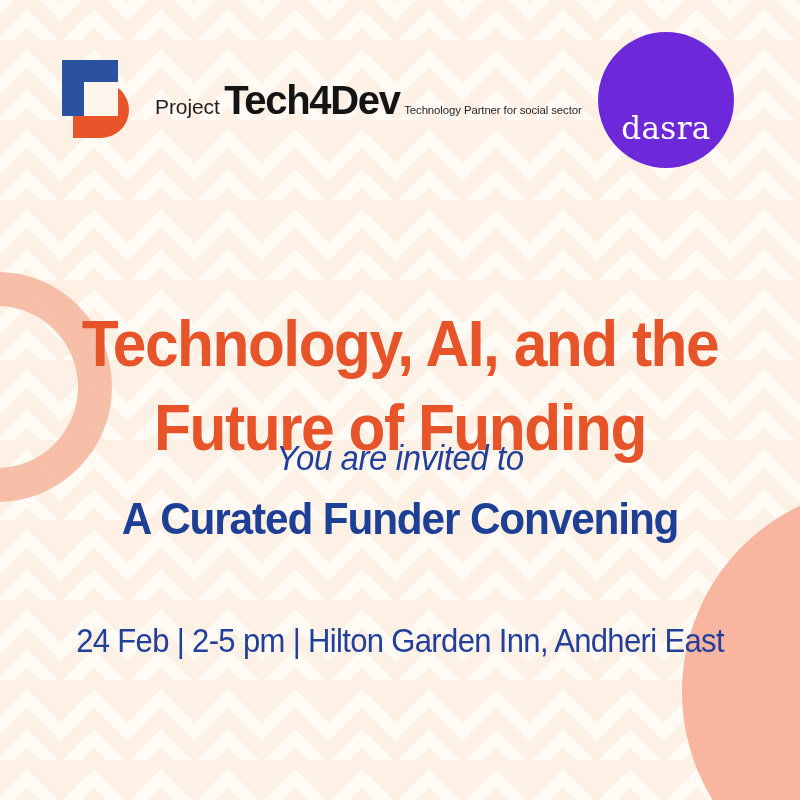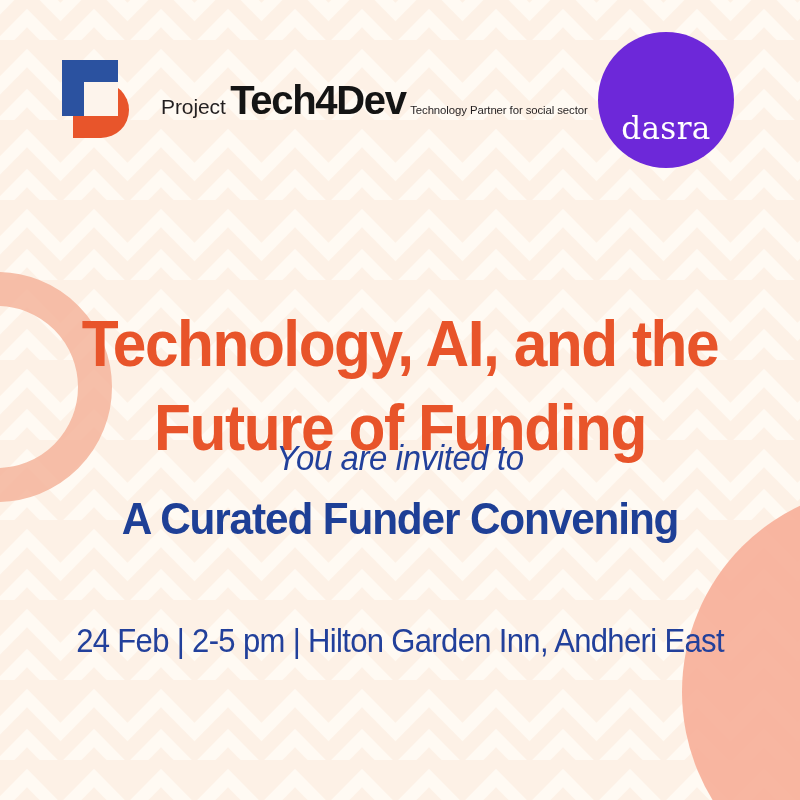--- a/index.html
+++ b/index.html
@@ -60,21 +60,21 @@
     inset: 0;
   }
 
   
   .t4d-logo {
     position: absolute;
     left: 62px;
     top: 60px;
     display: flex;
     align-items: center;
-    gap: 21px;
+    gap: 15px;
   }
   .t4d-mark {
     width: 78px;
     height: 78px;
     flex: 0 0 auto;
   }
   .t4d-text {
     display: block;
     padding-top: 2px;
   }

